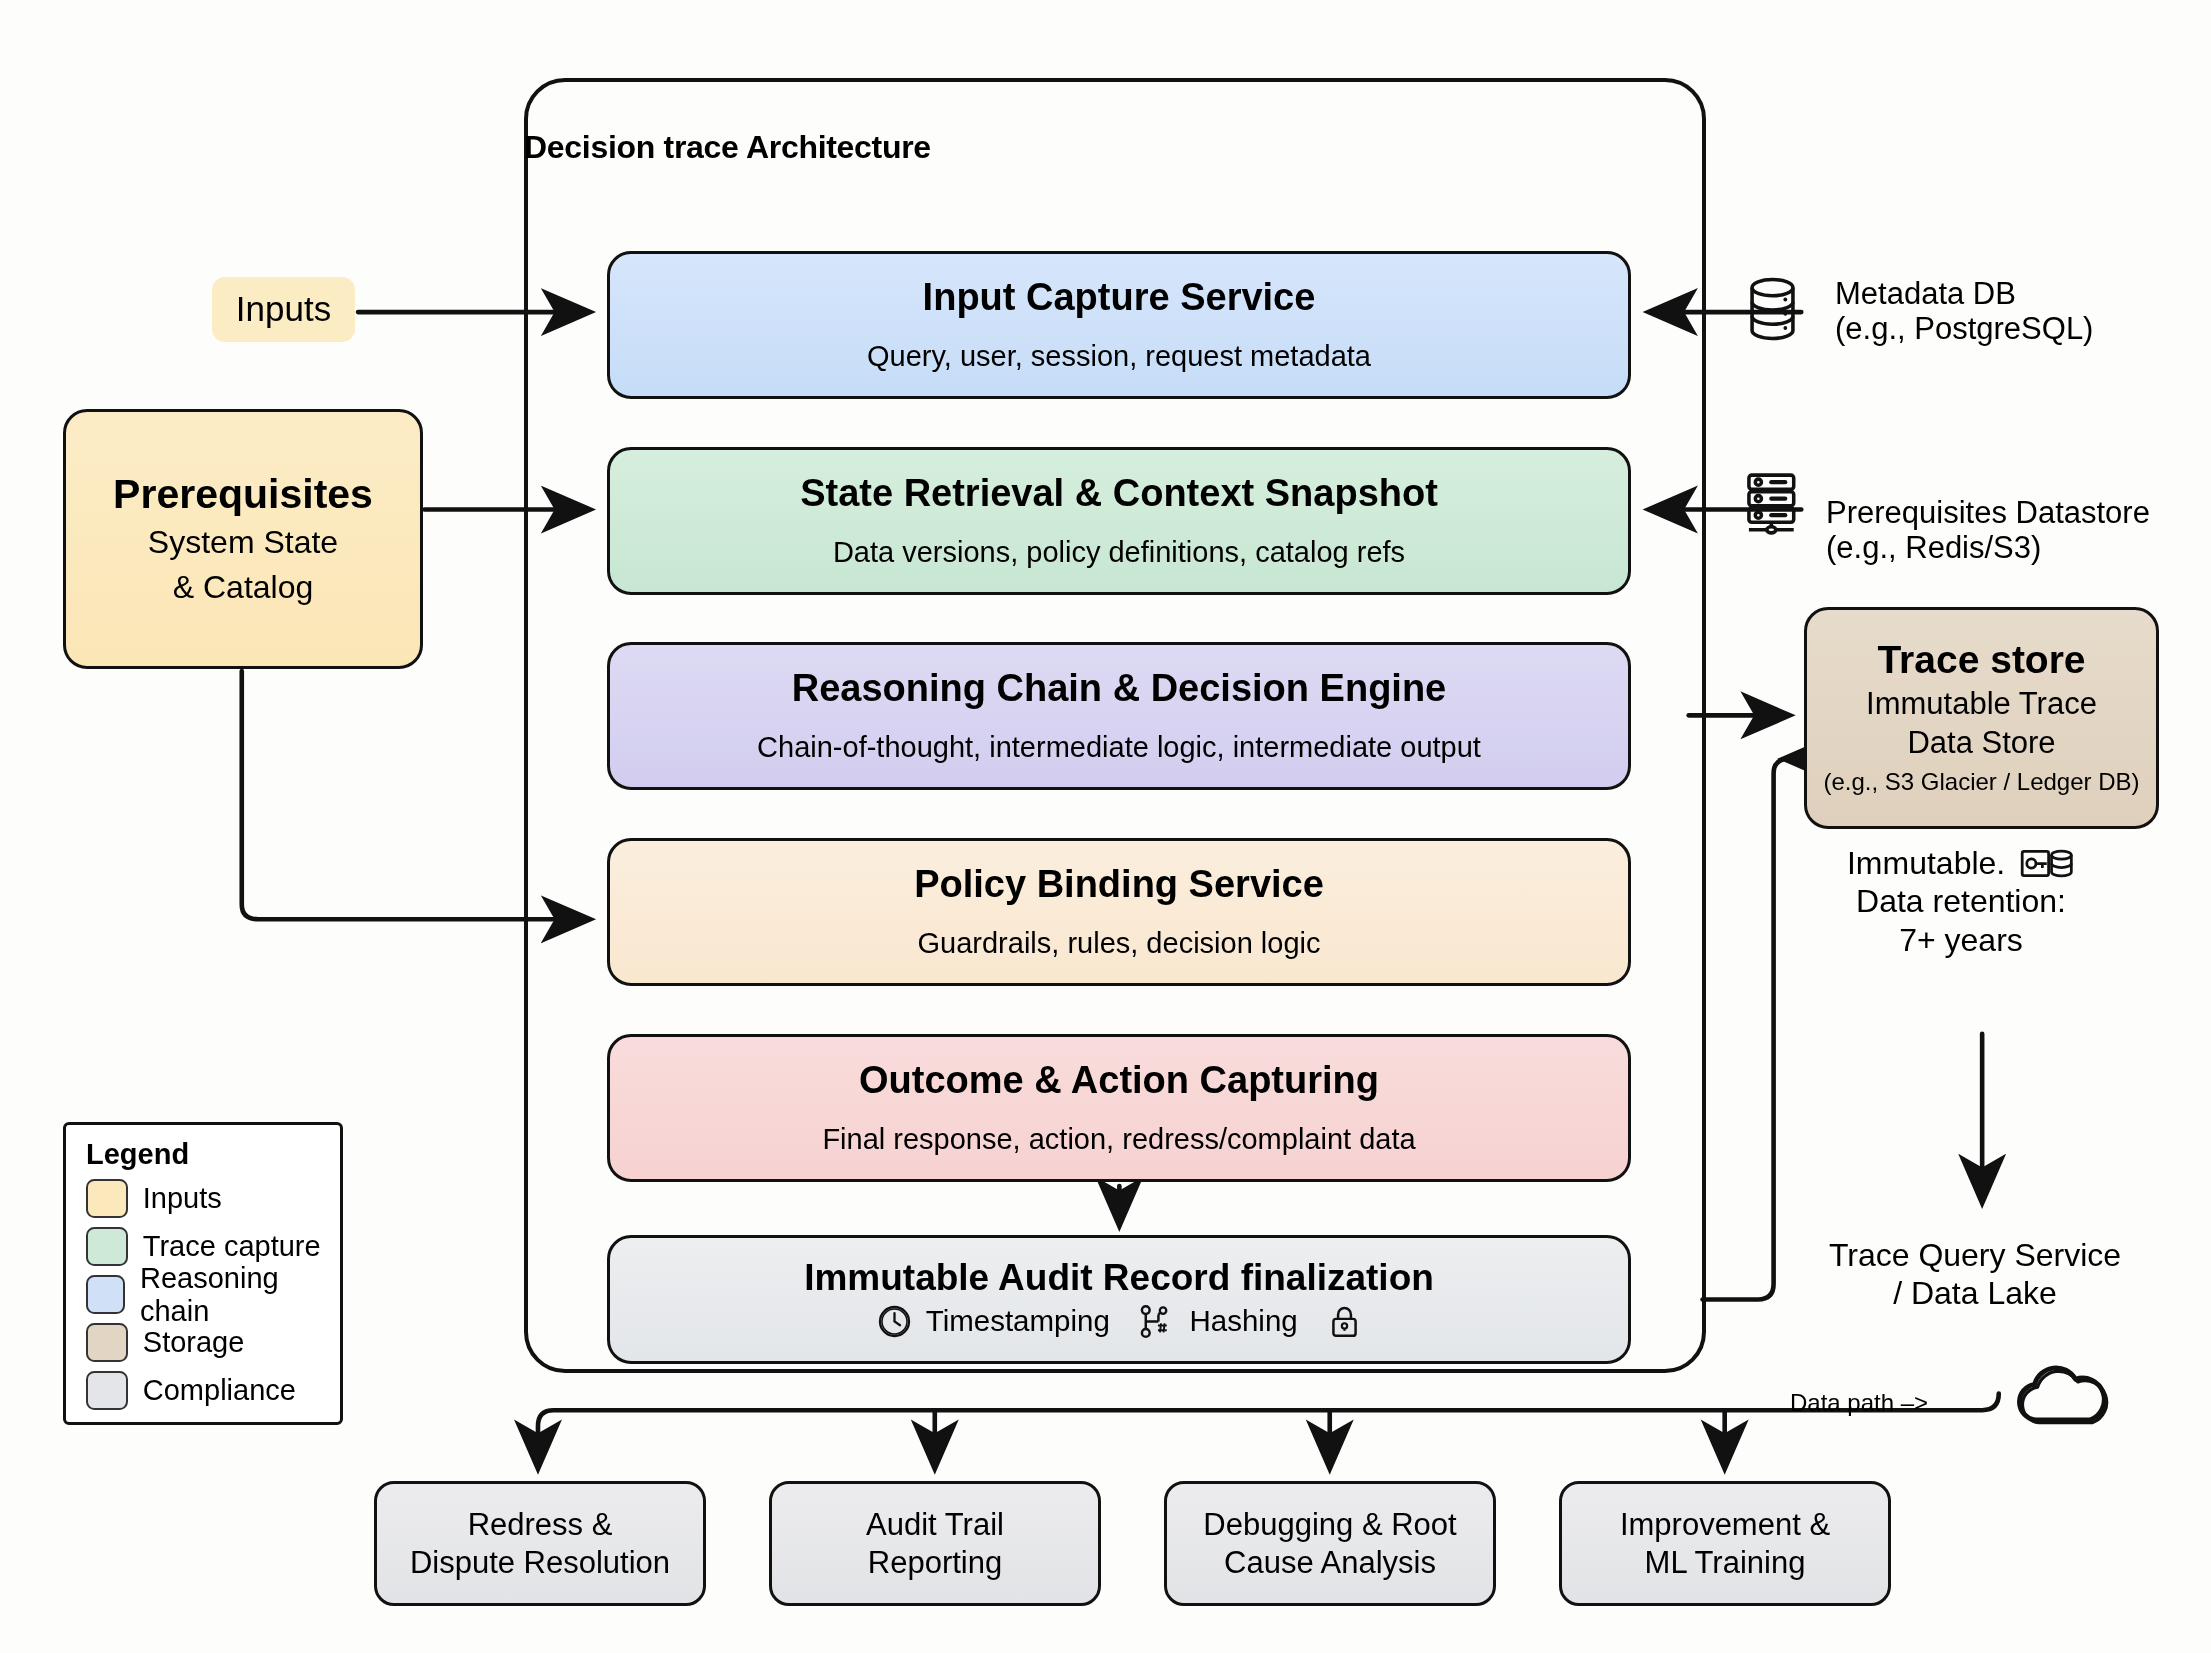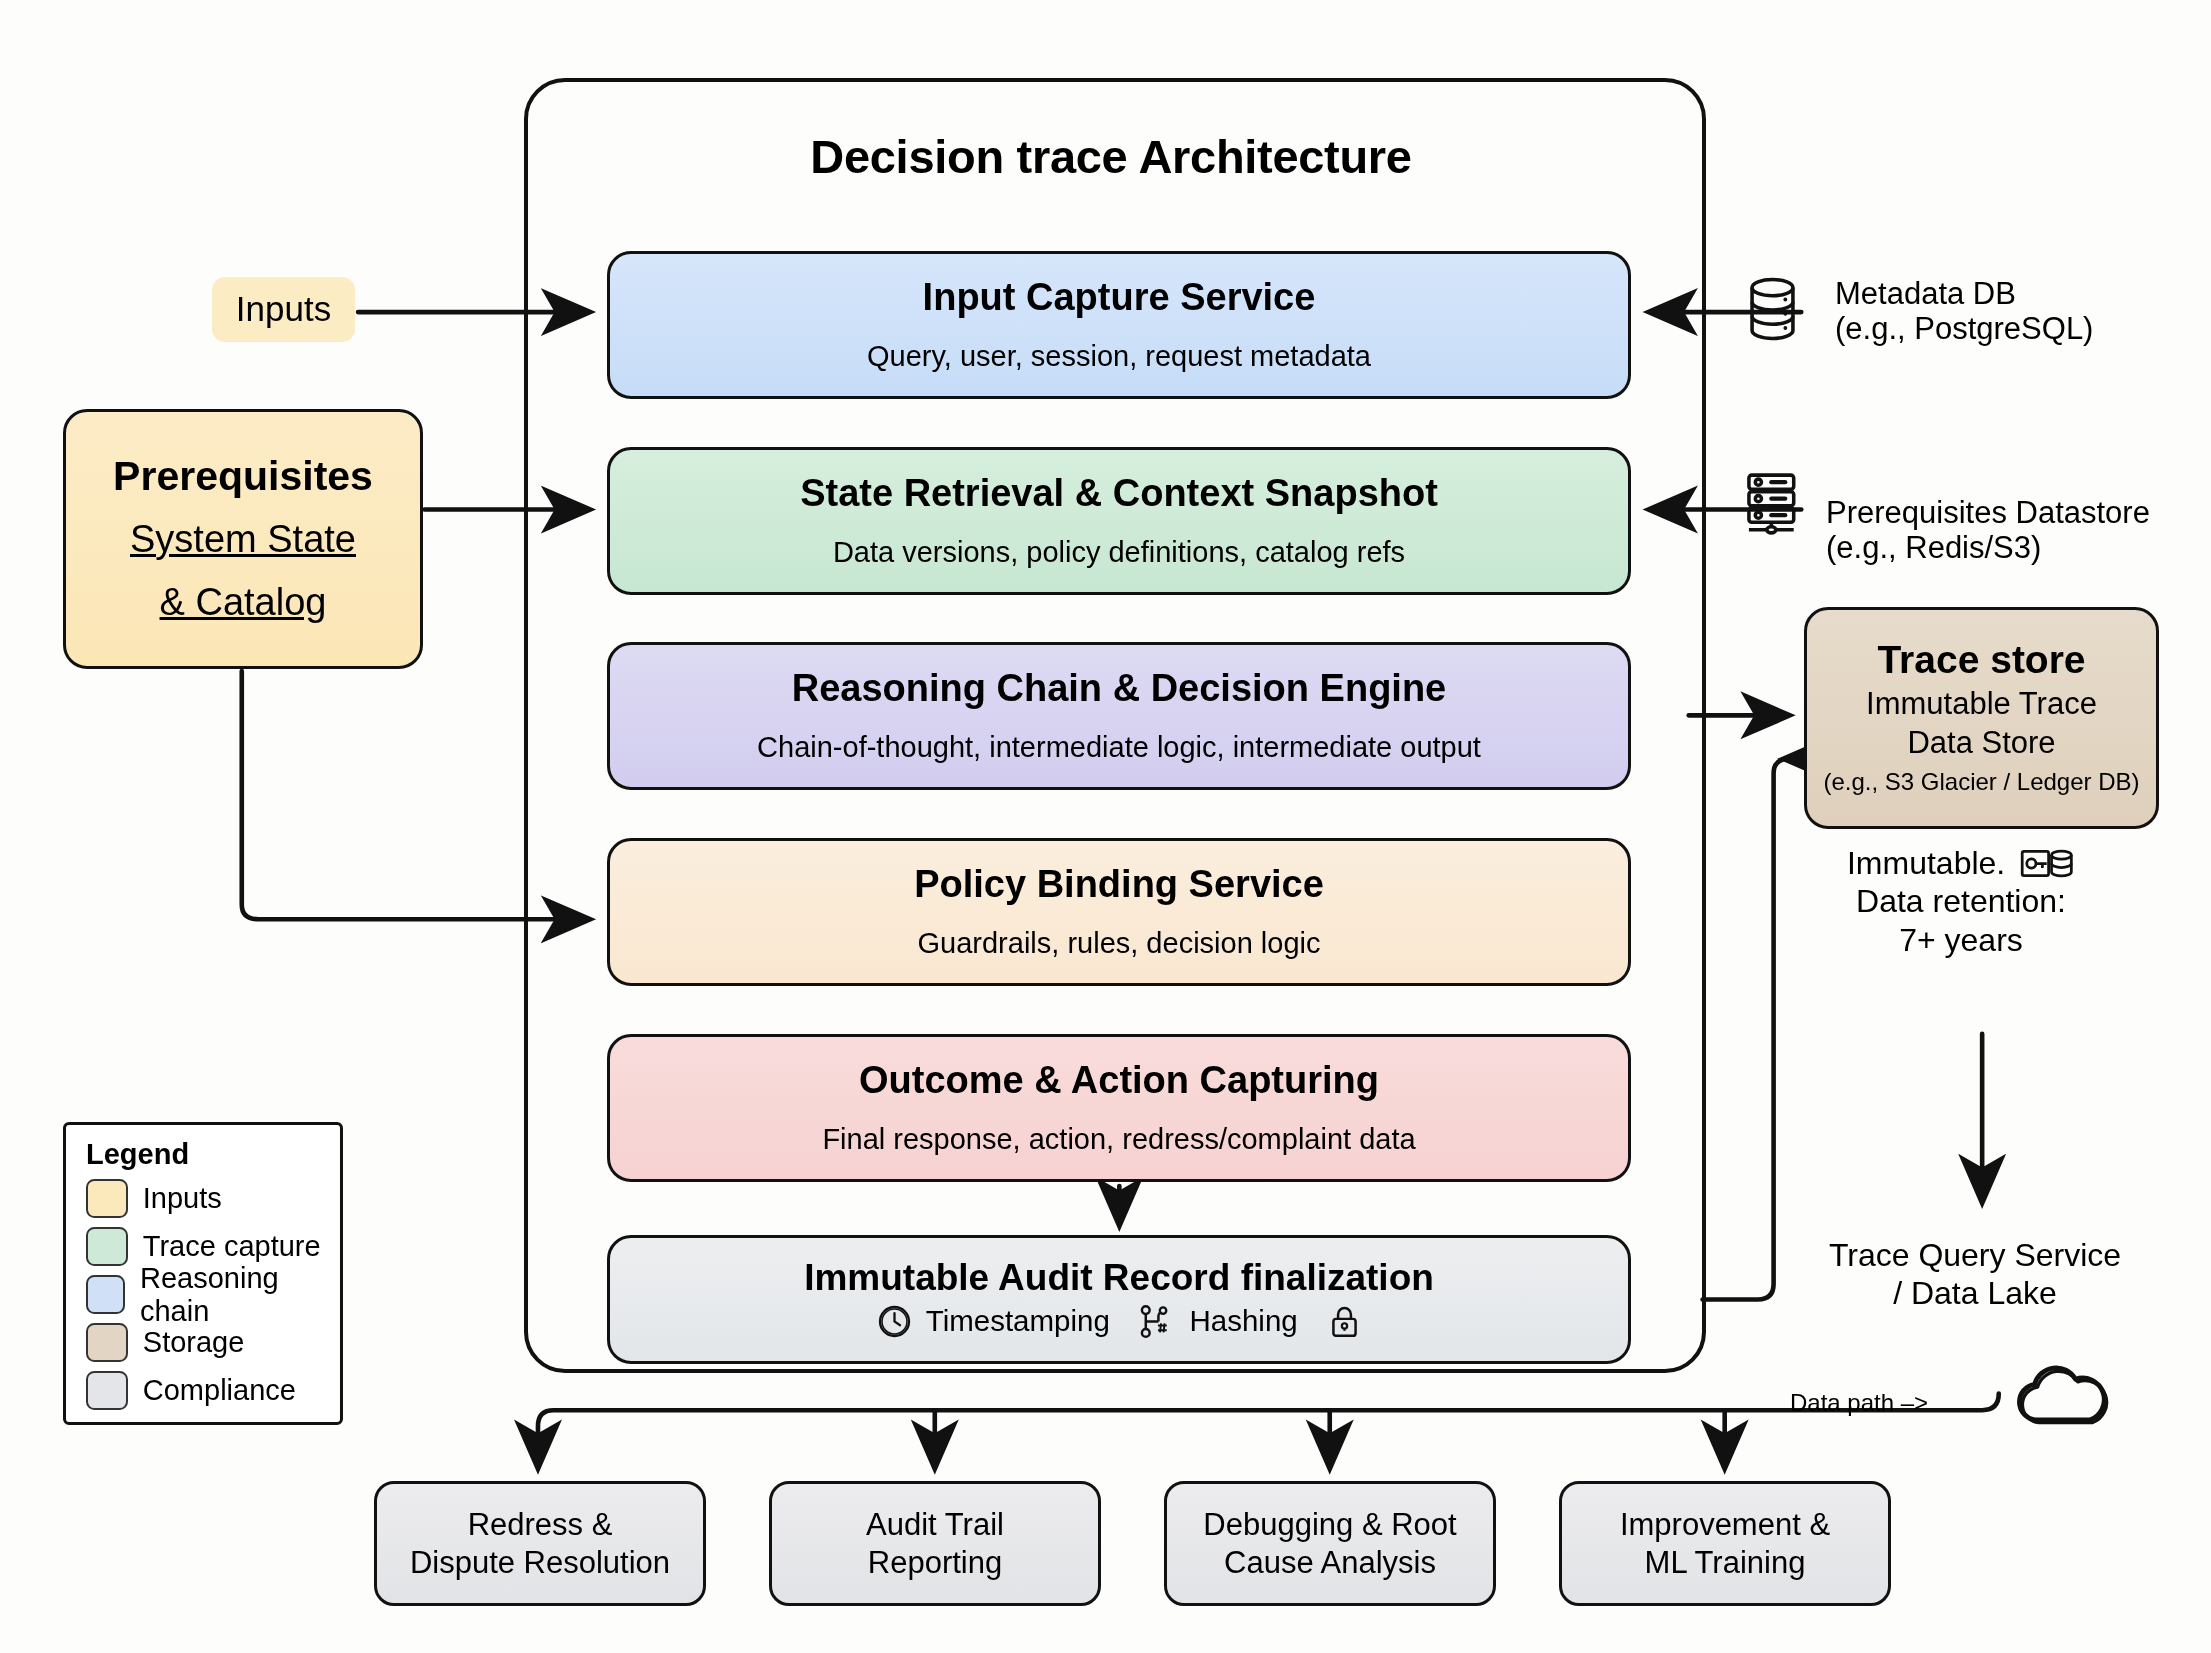--- a/index.html
+++ b/index.html
@@ -22,21 +22,21 @@
   .node .t1{font-weight:bold;line-height:1.05;}
   .node .t2{line-height:1.1;}
 
   
   #frame{
     position:absolute;left:524px;top:78px;width:1174px;height:1287px;
     border:4.6px solid #111;border-radius:41px;background:transparent;
   }
   #frame-title{
     position:absolute;left:524px;top:129px;width:1174px;
-    text-align:center;font-size:47px;font-weight:bold;letter-spacing:-0.3px;
+    font-size:32px;font-weight:bold;letter-spacing:-0.3px;
   }
 
   
   .row{left:607px;width:1024px;height:148px;}
   .row .t1{font-size:38px;}
   .row .t2{font-size:29px;margin-top:23px;}
 
   #r-input   {top:251px;background:linear-gradient(180deg,#d6e6fb 0%,#c6dcf7 100%);}
   #r-state   {top:447px;background:linear-gradient(180deg,#d6eedd 0%,#c7e7d2 100%);}
   #r-reason  {top:642px;background:linear-gradient(180deg,#dddaf3 0%,#d2cdef 100%);}
@@ -52,21 +52,21 @@
     left:212px;top:277px;width:143px;height:65px;
     background:#fbecc3;border:none;border-radius:13px;
   }
   #inputs .t1{font-size:35px;font-weight:normal;}
   #prereq{
     left:63px;top:409px;width:360px;height:260px;
     background:linear-gradient(180deg,#fcecc6 0%,#fbe6b6 100%);
     text-align:right;
   }
   #prereq .t1{font-size:41px;}
-  #prereq .t2{font-size:38px;margin-top:21px;text-decoration:underline;}
+  #prereq .t2{font-size:32px;margin-top:9px;}
 
   
   #legend{
     position:absolute;left:63px;top:1122px;width:280px;height:303px;
     border:3.7px solid #111;border-radius:6px;background:#fff;
     box-sizing:border-box;padding:13px 0 0 20px;
   }
   #legend .lg-title{font-size:29px;font-weight:bold;margin-bottom:3.7px;}
   .lg-row{display:flex;align-items:center;gap:14.8px;height:48px;}
   .lg-sw{width:42px;height:39px;border:2.8px solid #333;border-radius:8.3px;box-sizing:border-box;}

